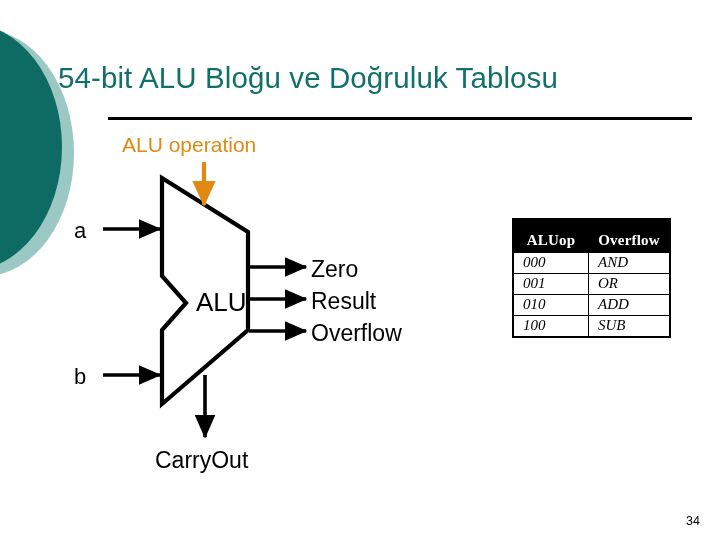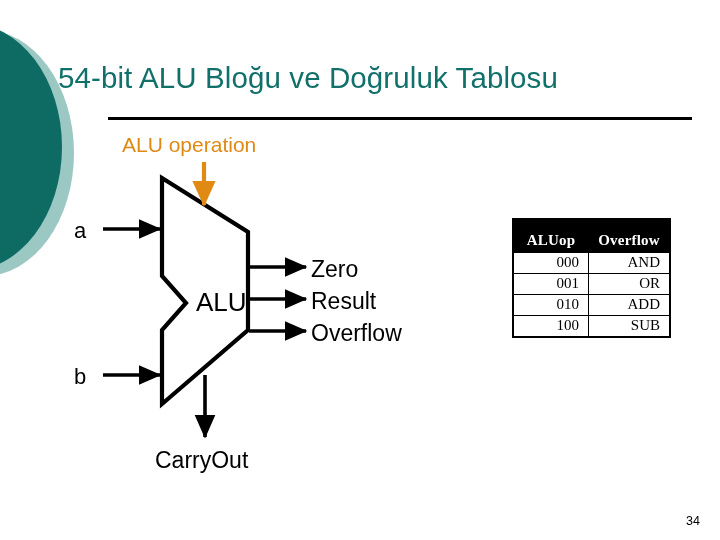--- a/index.html
+++ b/index.html
@@ -93,22 +93,23 @@
     padding: 12px 9px 3px 9px;
     text-align: center;
     border: 1px solid #000000;
     letter-spacing: 0.2px;
   }
   #truth-table td {
     background: #ffffff;
     color: #000000;
     font-size: 15px;
     padding: 1px 9px 2px 9px;
-    text-align: right;
+    text-align: left;
     border: 1px solid #000000;
+    font-style: italic;
   }
   #truth-table td.op-cell { min-width: 56px; }
   #truth-table td.fn-cell { min-width: 62px; margin-left: 38px; }
 
   
   #page-number {
     position: absolute;
     right: 20px;
     bottom: 12px;
     z-index: 7;

